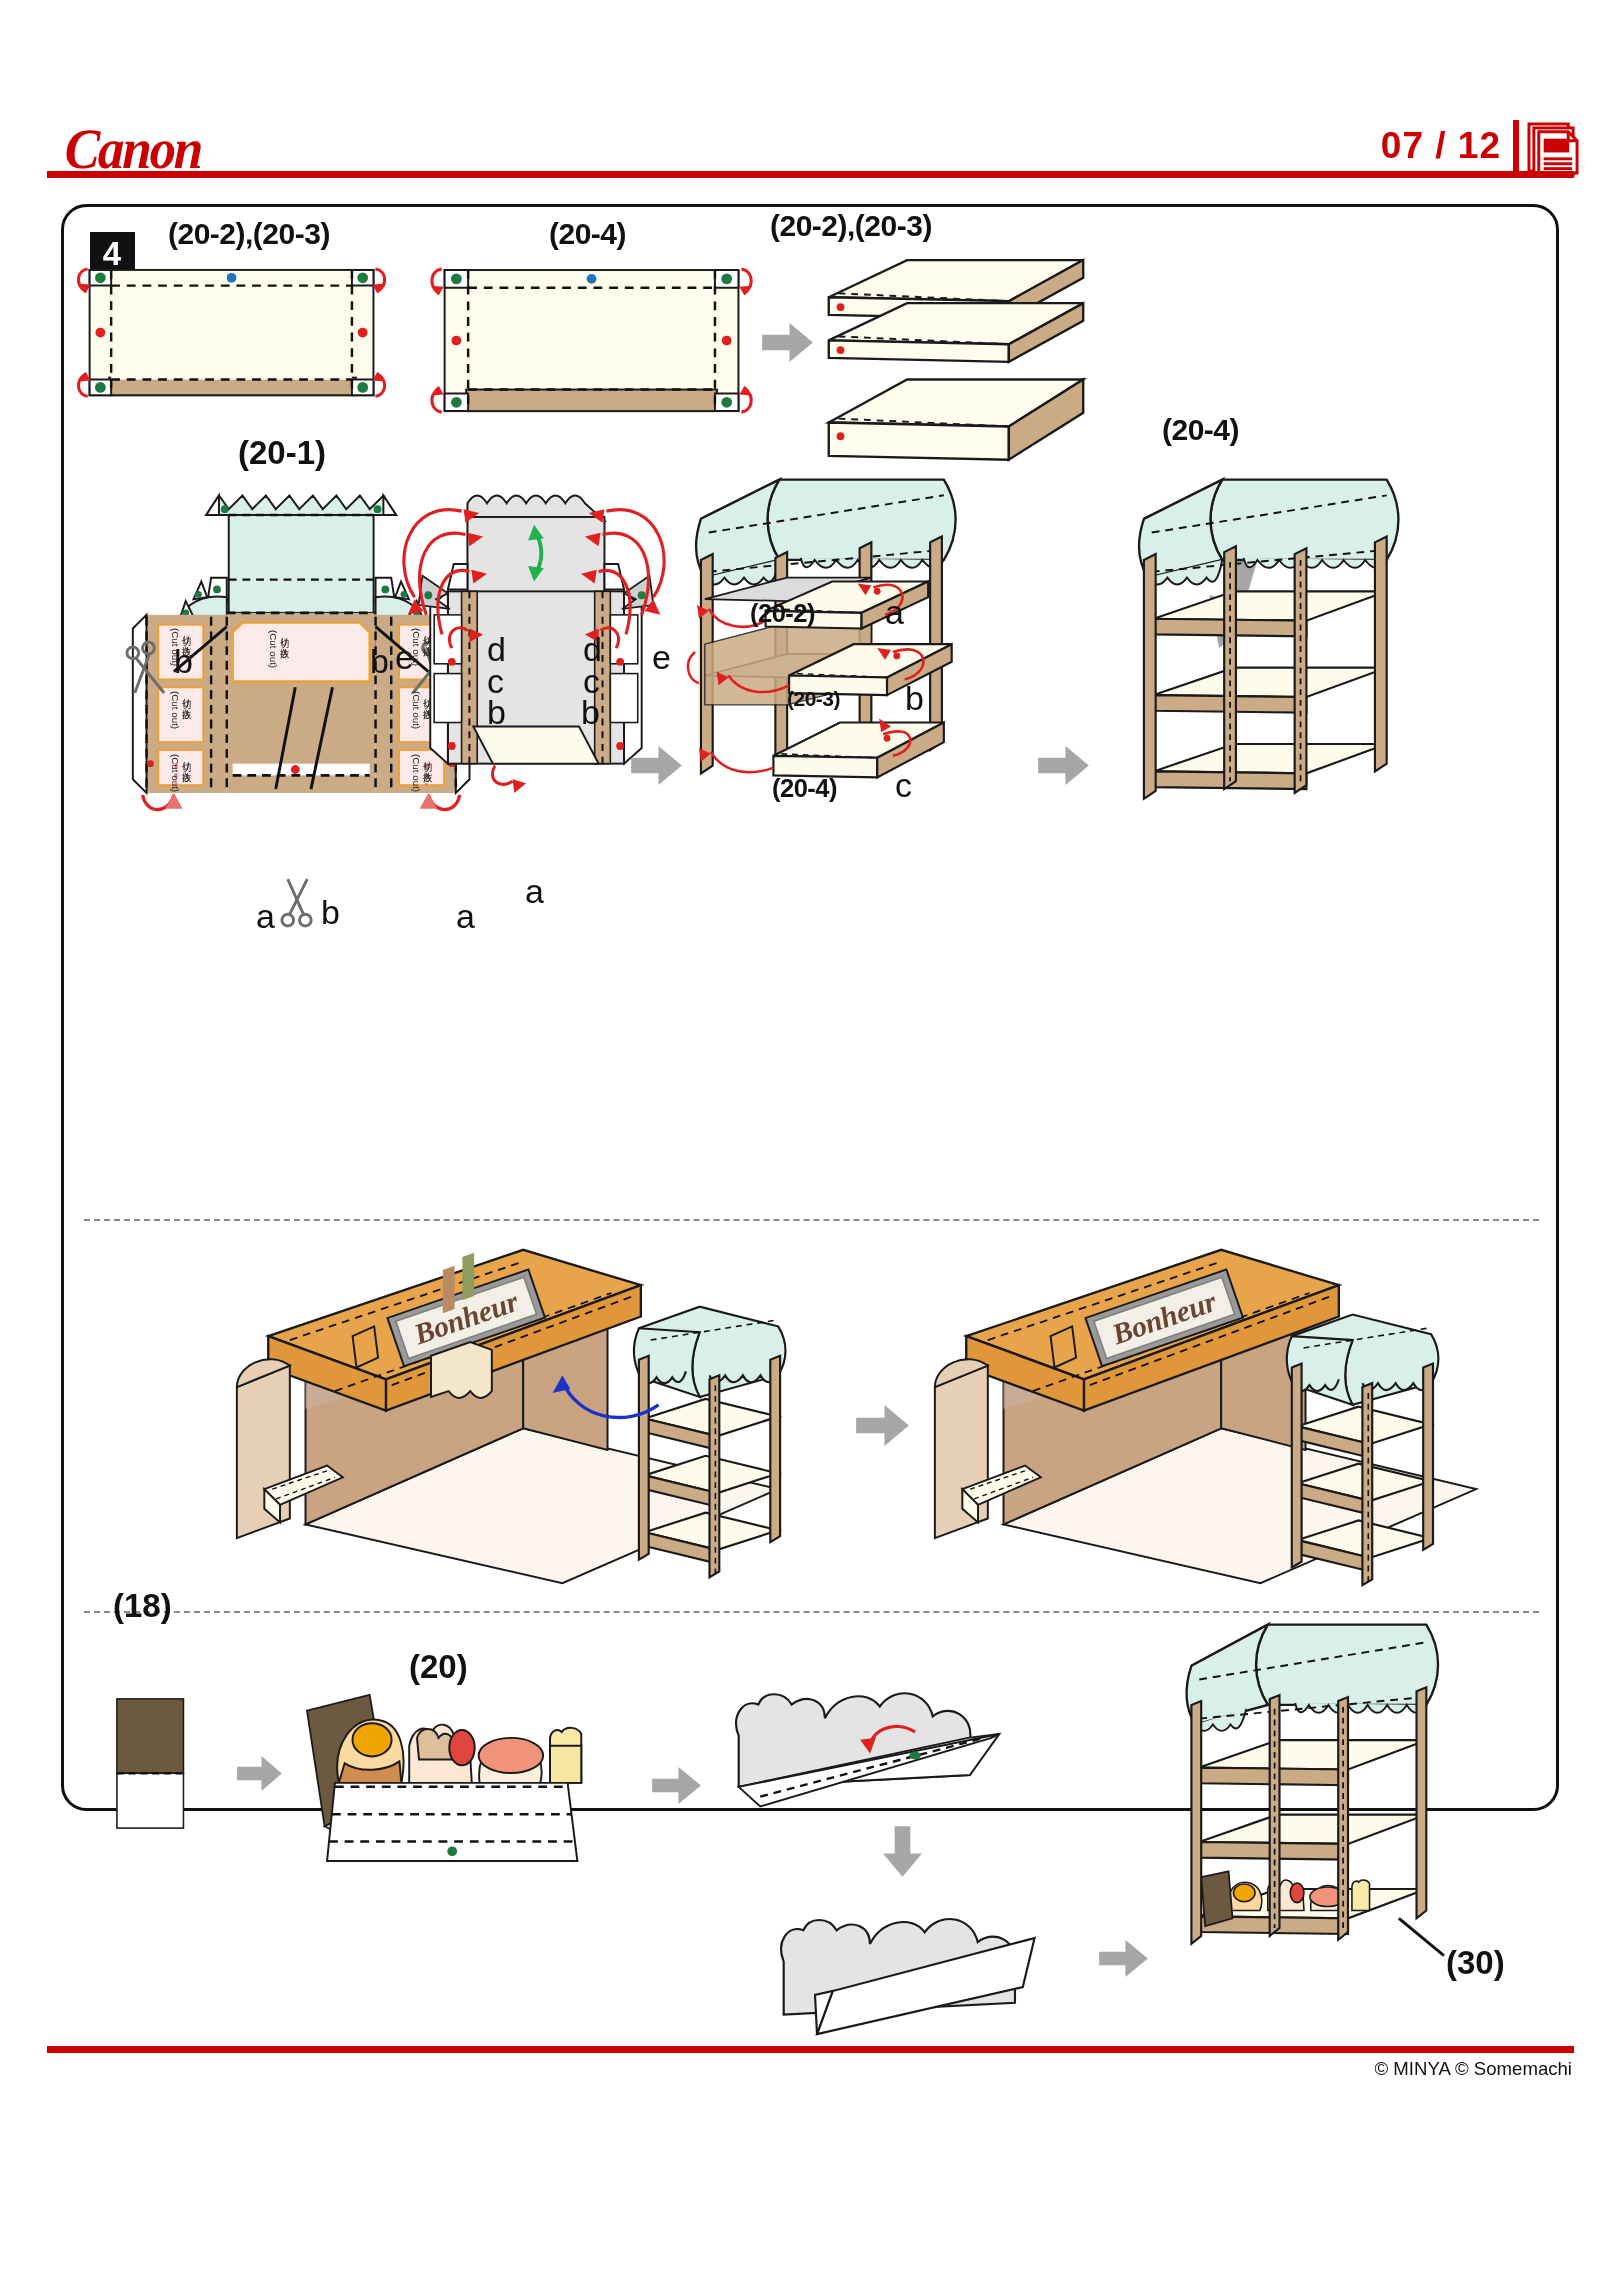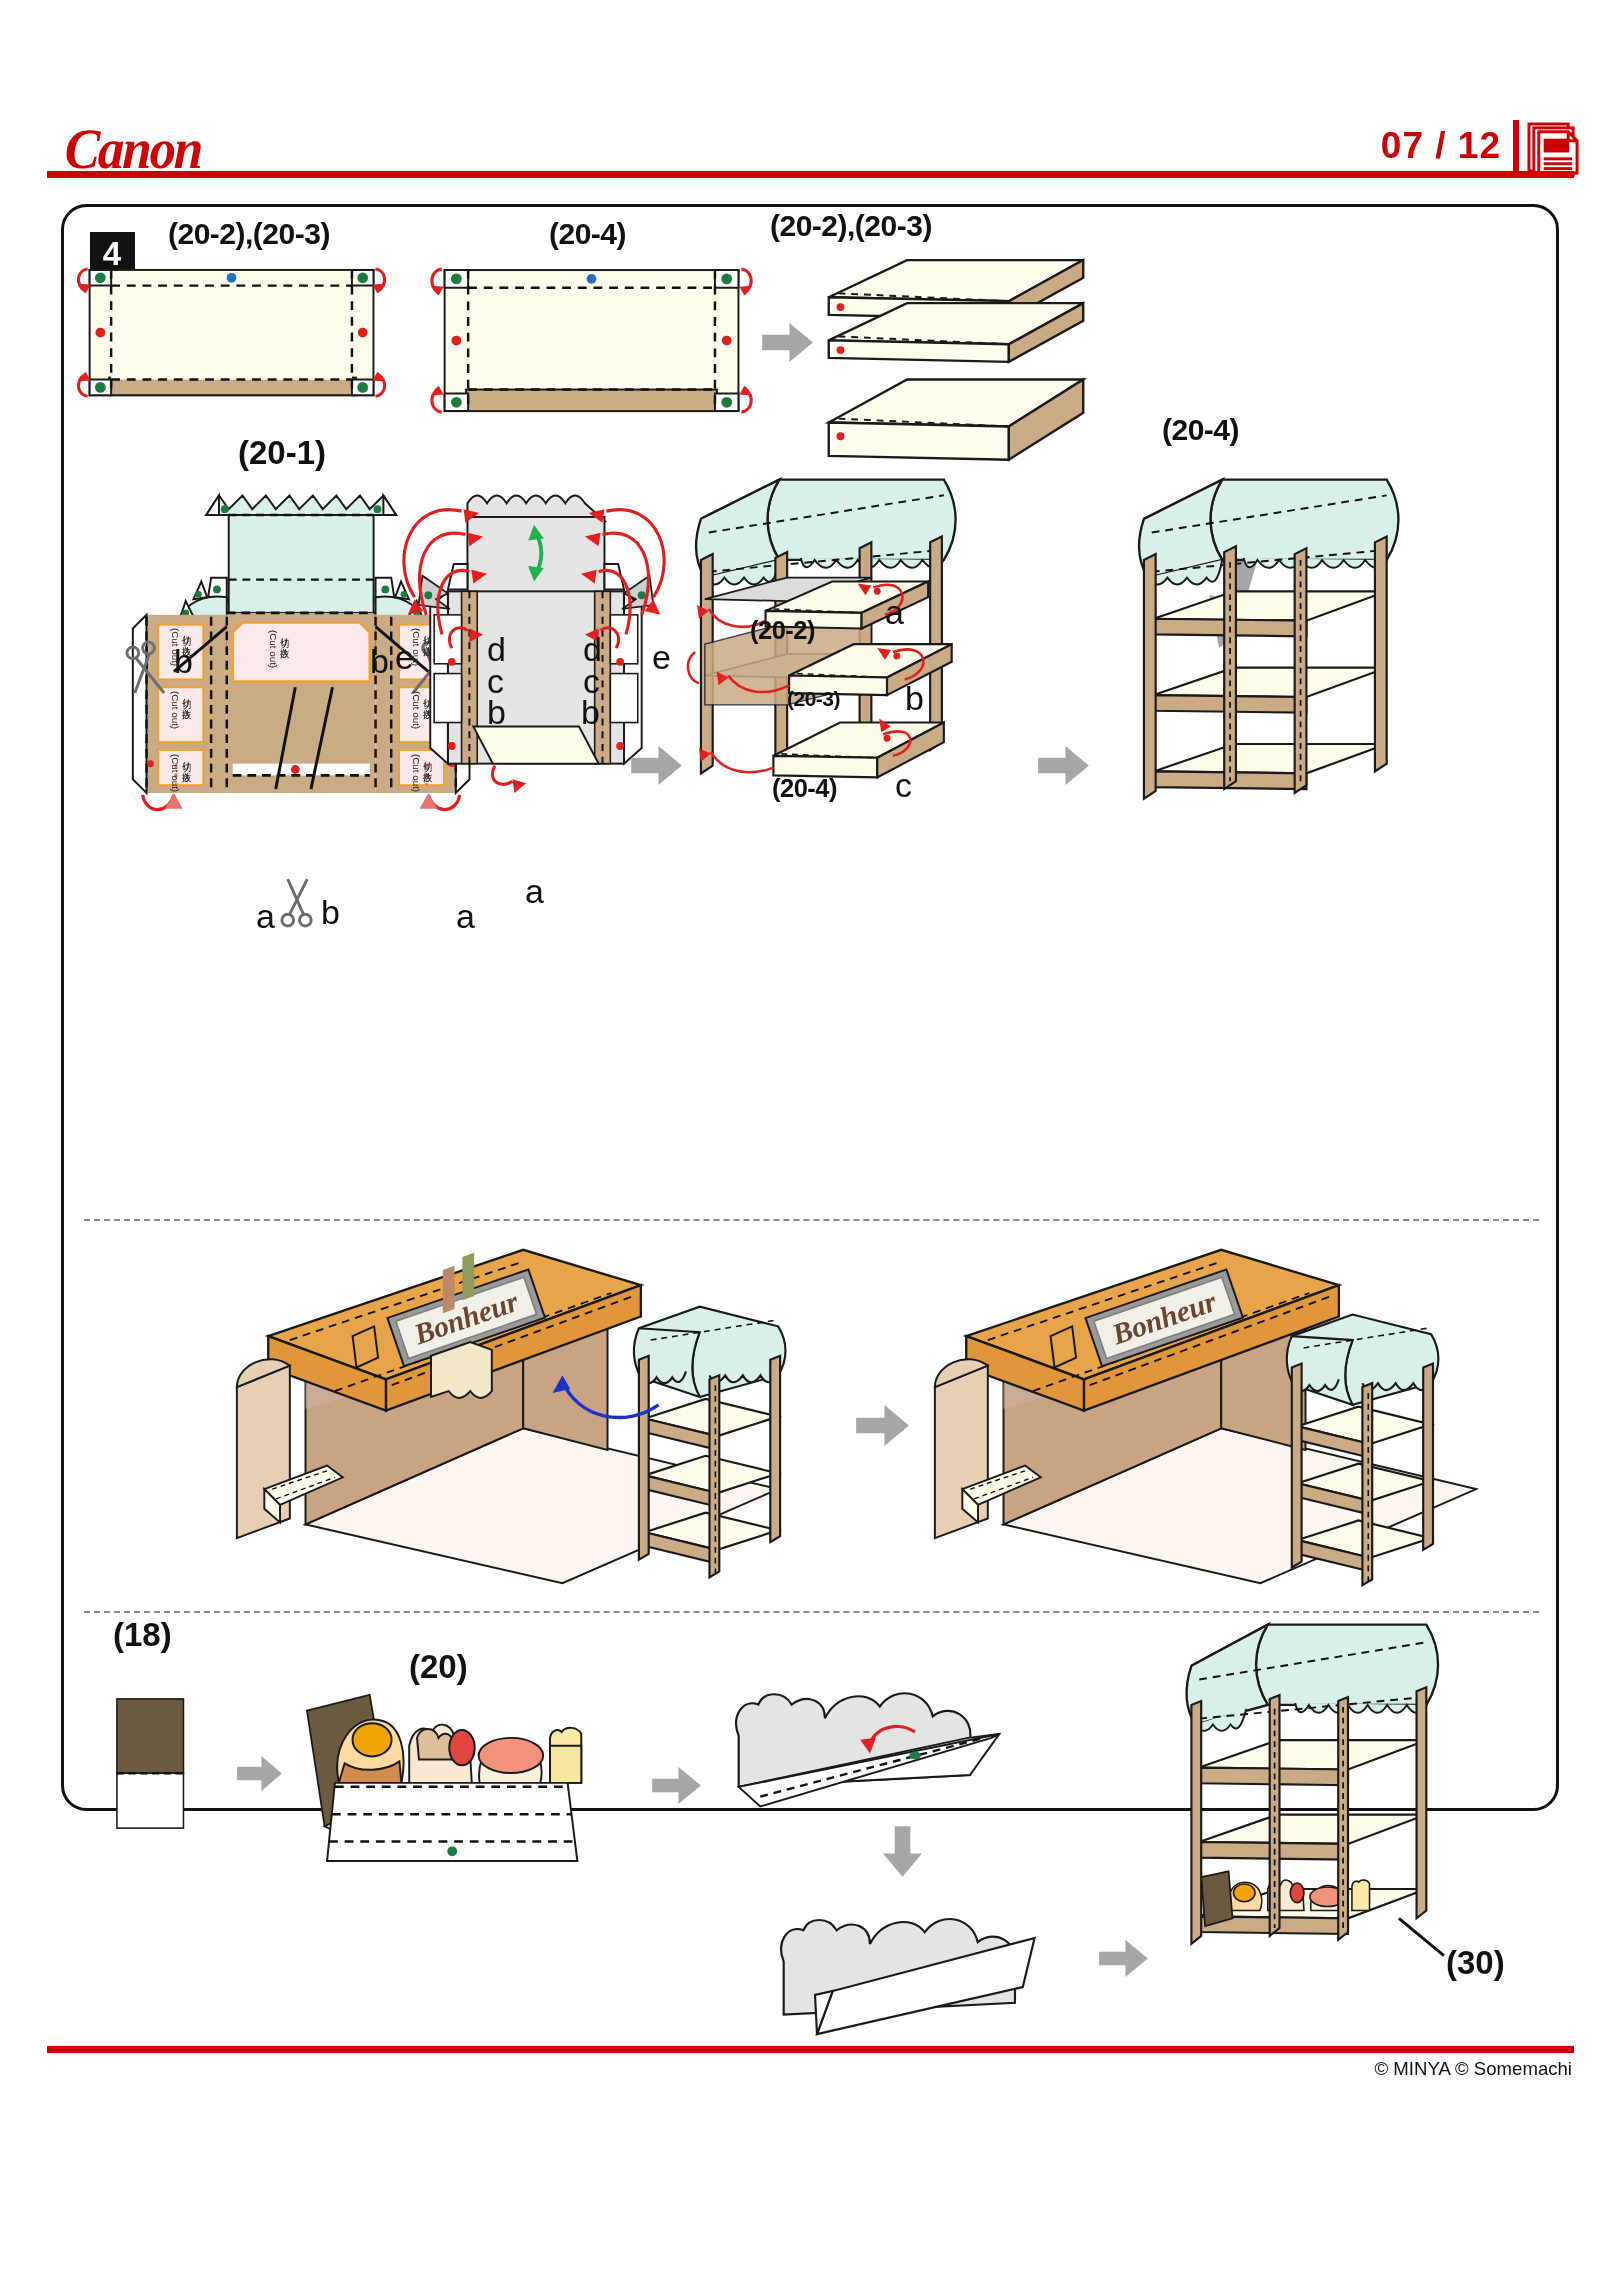--- a/index.html
+++ b/index.html
@@ -527,21 +527,21 @@
           <path d="M60 162 l-12 -6 l2 14 z"></path>
           <path d="M80 230 l-12 -6 l2 14 z"></path>
           <path d="M62 308 l-12 -6 l2 14 z"></path>
         </g>
         <circle cx="232" cy="142" r="3.5" fill="#e02020"></circle>
         <circle cx="252" cy="208" r="3.5" fill="#e02020"></circle>
         <circle cx="242" cy="292" r="3.5" fill="#e02020"></circle>
       </svg>
     </div>
 
-    <div class="part-label" style="left:686px; top:392px; font-size:25.5px;margin-top:17px;">(20-2)</div>
+    <div class="part-label" style="left:686px; top:392px; font-size:25.5px;">(20-2)</div>
     <div class="part-label" style="left:723px; top:480px; font-size:21px;">(20-3)</div>
     <div class="part-label" style="left:708px; top:567px; font-size:25.5px;">(20-4)</div>
     <div class="fold-letter" style="left:821px; top:386px;">a</div>
     <div class="fold-letter" style="left:841px; top:472px;">b</div>
     <div class="fold-letter" style="left:831px; top:559px;">c</div>
 
     <div class="grey-arrow" style="left:1145px; top:294px;">
       <svg width="118" height="147" viewBox="0 0 120 150">
         <path d="M28 0 L64 10 L34 112 L56 118 L10 150 L0 96 L22 102 Z" fill="#a6a6a6"></path>
       </svg>
@@ -704,21 +704,21 @@
             <path d="M506 128 L516 124 L516 308 L506 314 Z"></path>
           </g>
         </g>
         <g stroke="#111" stroke-width="1.6" stroke-dasharray="6 5" fill="none">
           <line x1="450" y1="154" x2="450" y2="346"></line>
           <line x1="384" y1="108" x2="510" y2="88"></line>
         </g>
       </svg>
     </div>
 
-    <div class="big-label" style="left:49px; top:1409px;">(18)</div>
+    <div class="big-label" style="left:49px; top:1380px;">(18)</div>
 
     <div class="scene" style="left:41px; top:1488px;">
       <svg width="108" height="137" viewBox="0 0 110 140">
         <rect x="12" y="4" width="68" height="76" fill="#6b5a40" stroke="#1a1a1a" stroke-width="1.6"></rect>
         <rect x="12" y="80" width="68" height="56" fill="#fff" stroke="#1a1a1a" stroke-width="1.6"></rect>
         <line x1="12" y1="80" x2="80" y2="80" stroke="#111" stroke-width="2.5" stroke-dasharray="7 5"></line>
       </svg>
     </div>
     <div class="grey-arrow" style="left:173px; top:1549px;">
       <svg width="45" height="35" viewBox="0 0 46 36">

